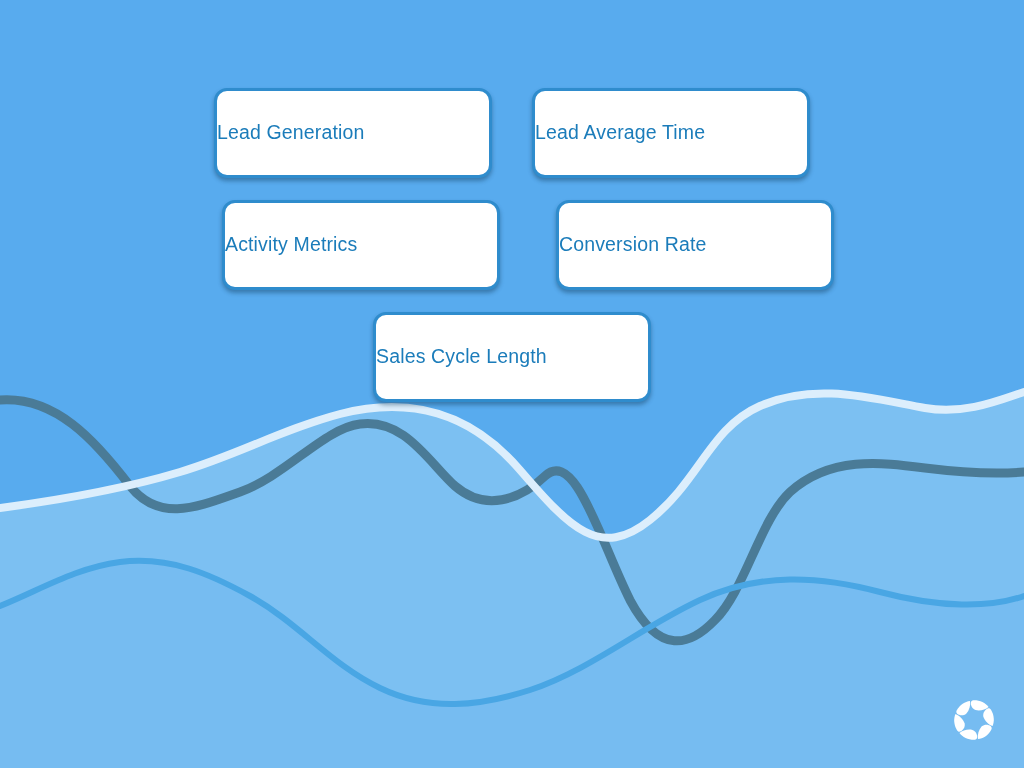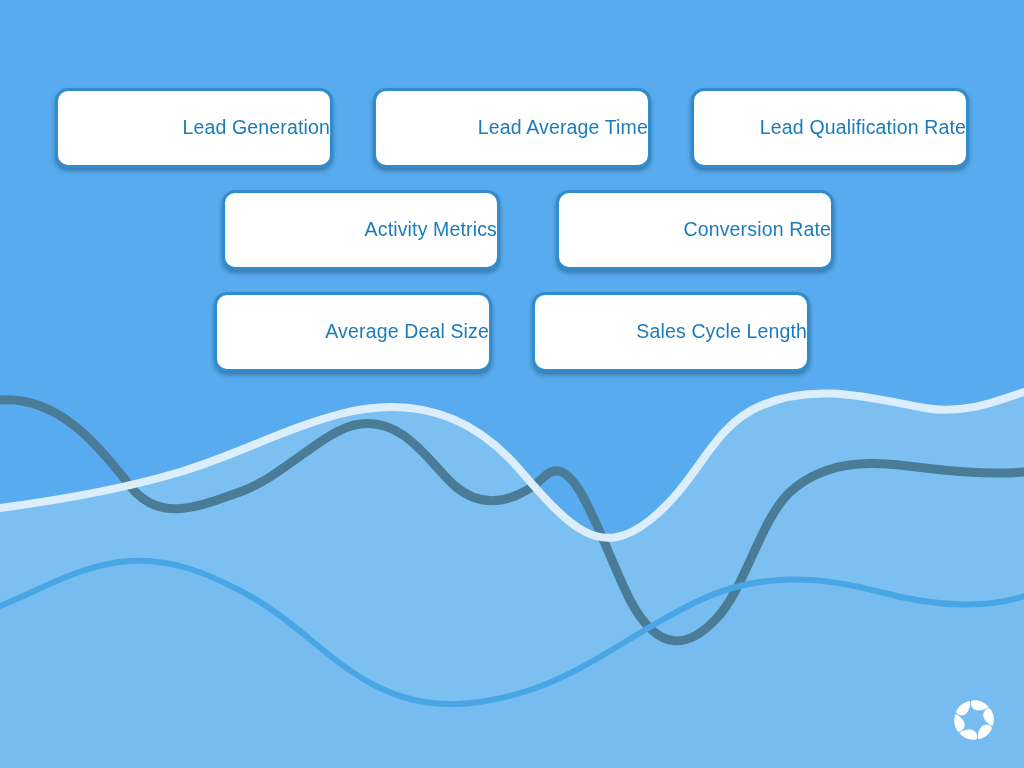--- a/index.html
+++ b/index.html
@@ -58,22 +58,22 @@
     background: #ffffff;
     border: 3px solid #2f8ccd;
     border-radius: 13px;
     box-shadow: 0 3px 4px rgba(18, 62, 96, 0.45);
     color: #1b7cba;
     font-size: 19.5px;
     font-weight: 500;
     letter-spacing: 0.15px;
     display: flex;
     align-items: center;
-    justify-content: flex-end;
-    height: 80px;
+    justify-content: flex-start;
+    height: 90px;
     box-sizing: border-box;
     user-select: none;
     white-space: nowrap;
   }
 
   
   .chip.w-wide   { width: 278px; }
   
   .chip.w-mid    { width: 278px; }
 
@@ -152,39 +152,33 @@
 
   <div id="chip-area">
 
     <div class="chip-row">
       <div class="chip w-wide">
         <span class="chip-label">Lead Generation</span>
       </div>
       <div class="chip w-wide">
         <span class="chip-label">Lead Average Time</span>
       </div>
-      <div class="chip w-wide">
-        <span class="chip-label">Lead Qualification Rate</span>
-      </div>
     </div>
 
     <div class="chip-row row-narrow">
       <div class="chip w-mid">
         <span class="chip-label">Activity Metrics</span>
       </div>
       <div class="chip w-mid">
         <span class="chip-label">Conversion Rate</span>
       </div>
     </div>
 
     <div class="chip-row">
       <div class="chip w-wide">
-        <span class="chip-label">Average Deal Size</span>
-      </div>
-      <div class="chip w-wide">
         <span class="chip-label">Sales Cycle Length</span>
       </div>
     </div>
 
   </div>
 
   <svg id="brand-mark" viewBox="0 0 100 100">
     <g fill="#ffffff">
       <g transform="rotate(0 50 50)">
         <path d="M50 12 C62 12 72 17 78 25 C72 30 62 33 53 31 C47 29 43 22 44 16 C45 13 47 12 50 12 Z"></path>

